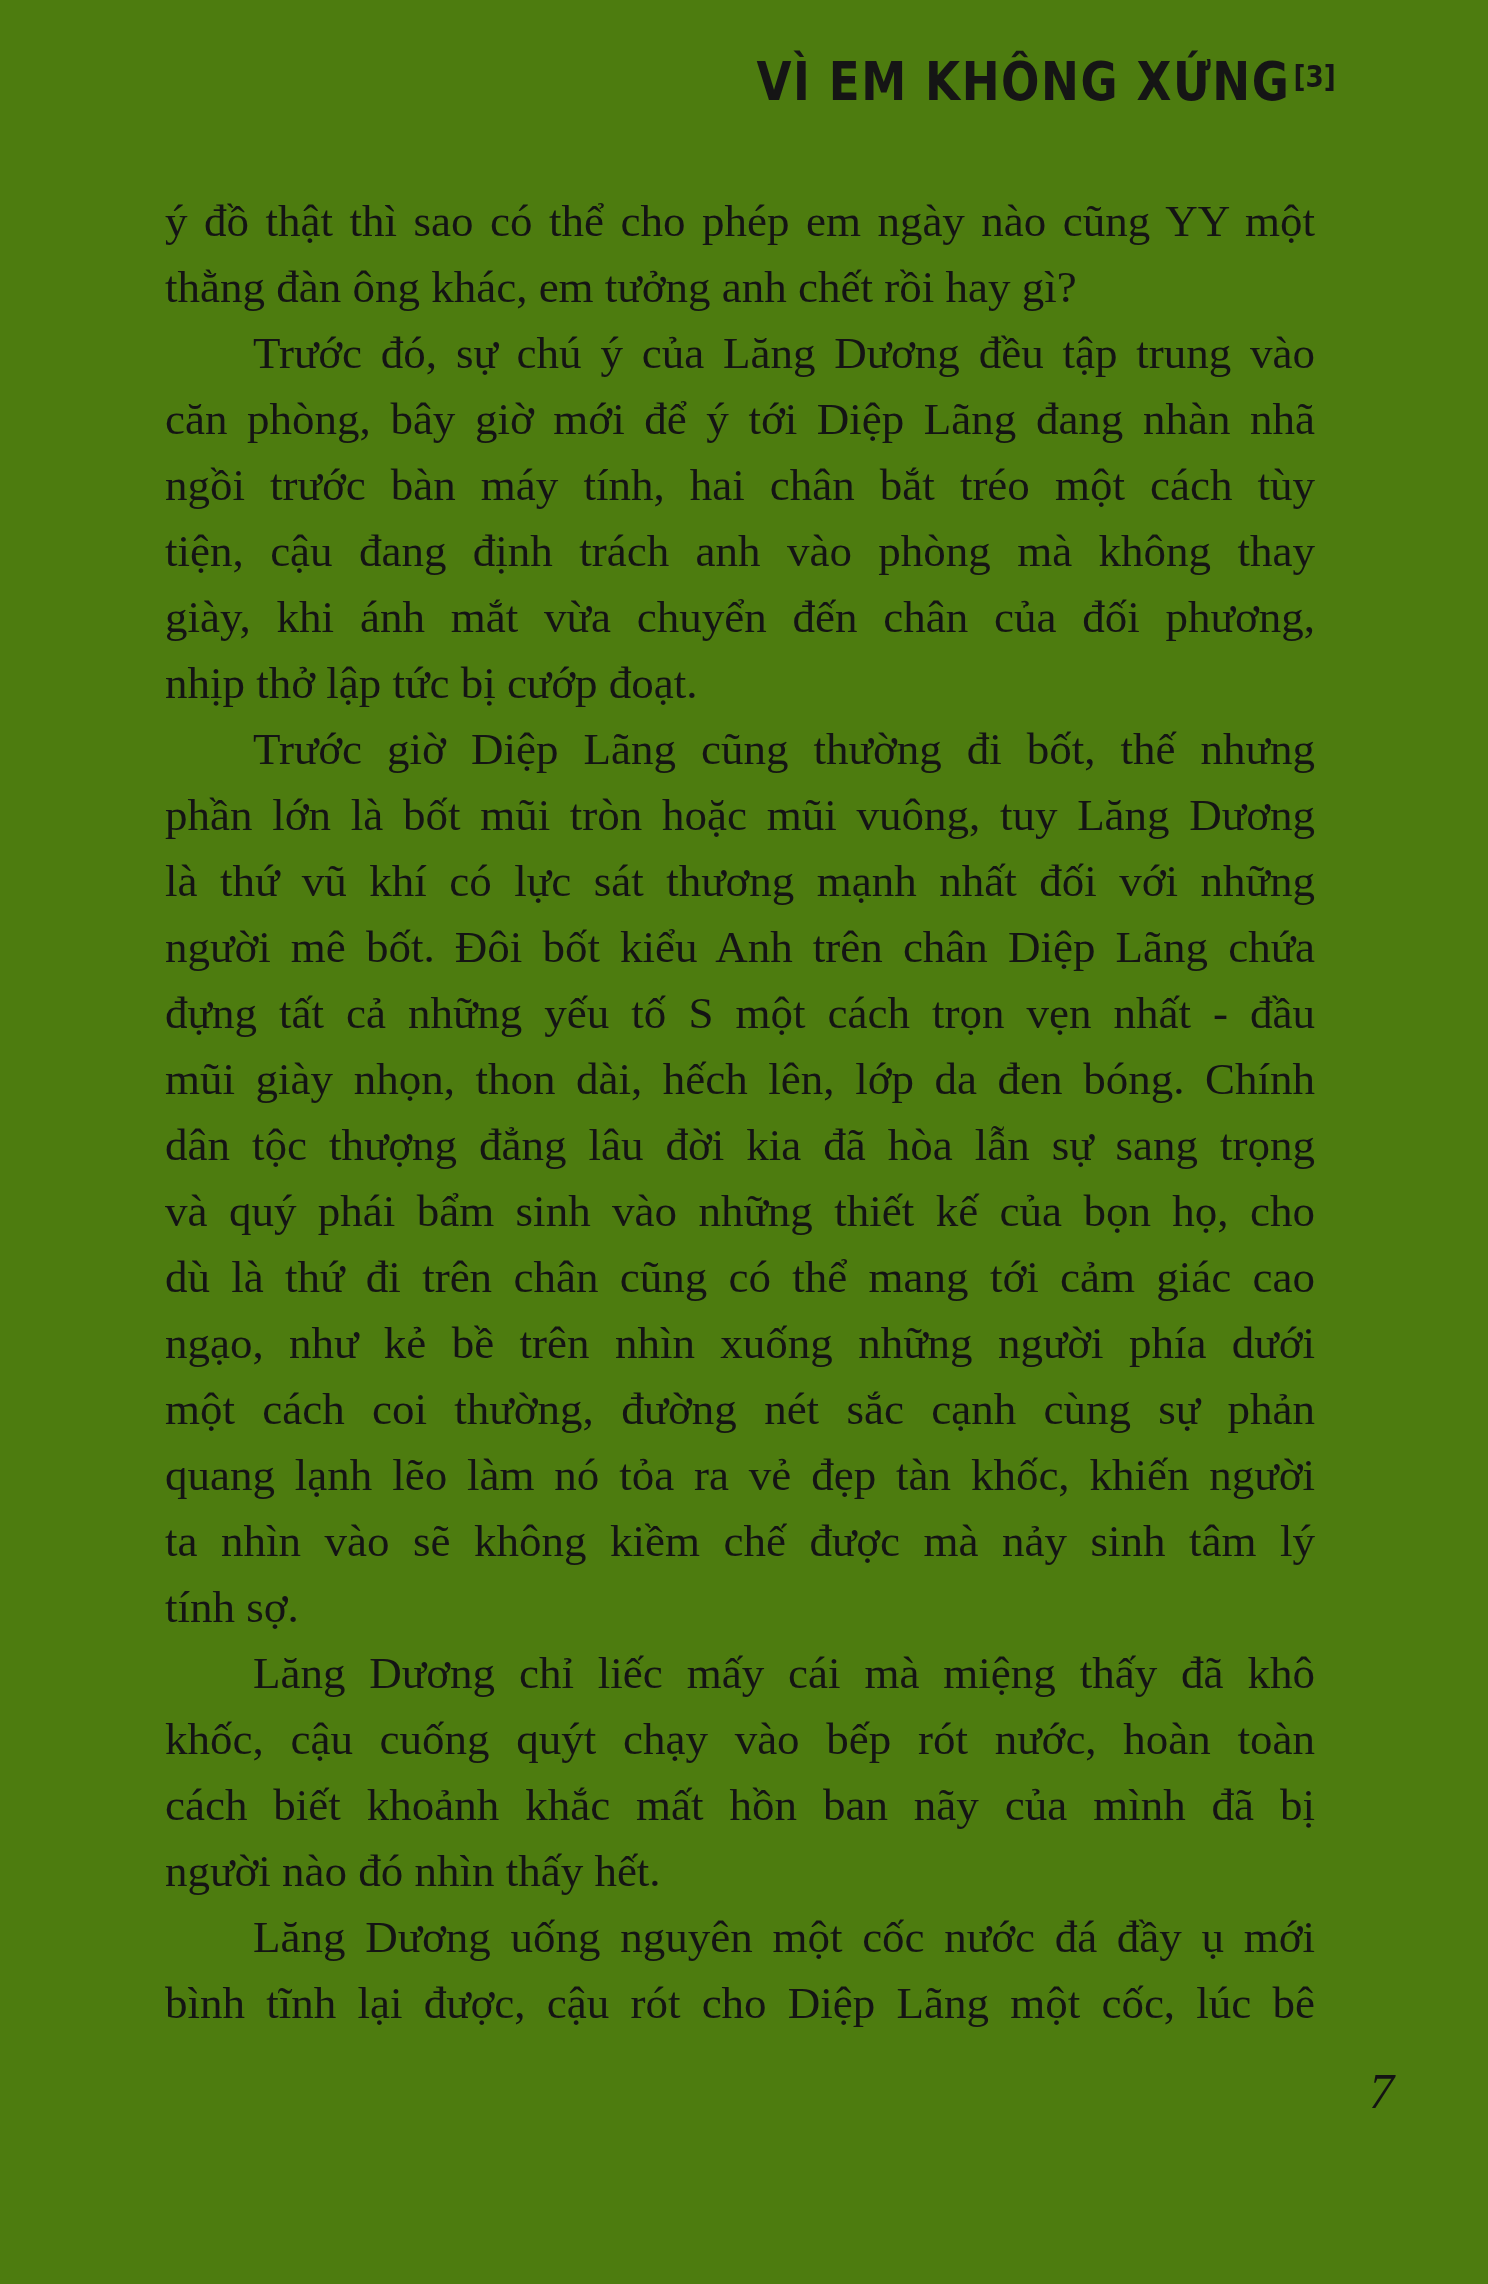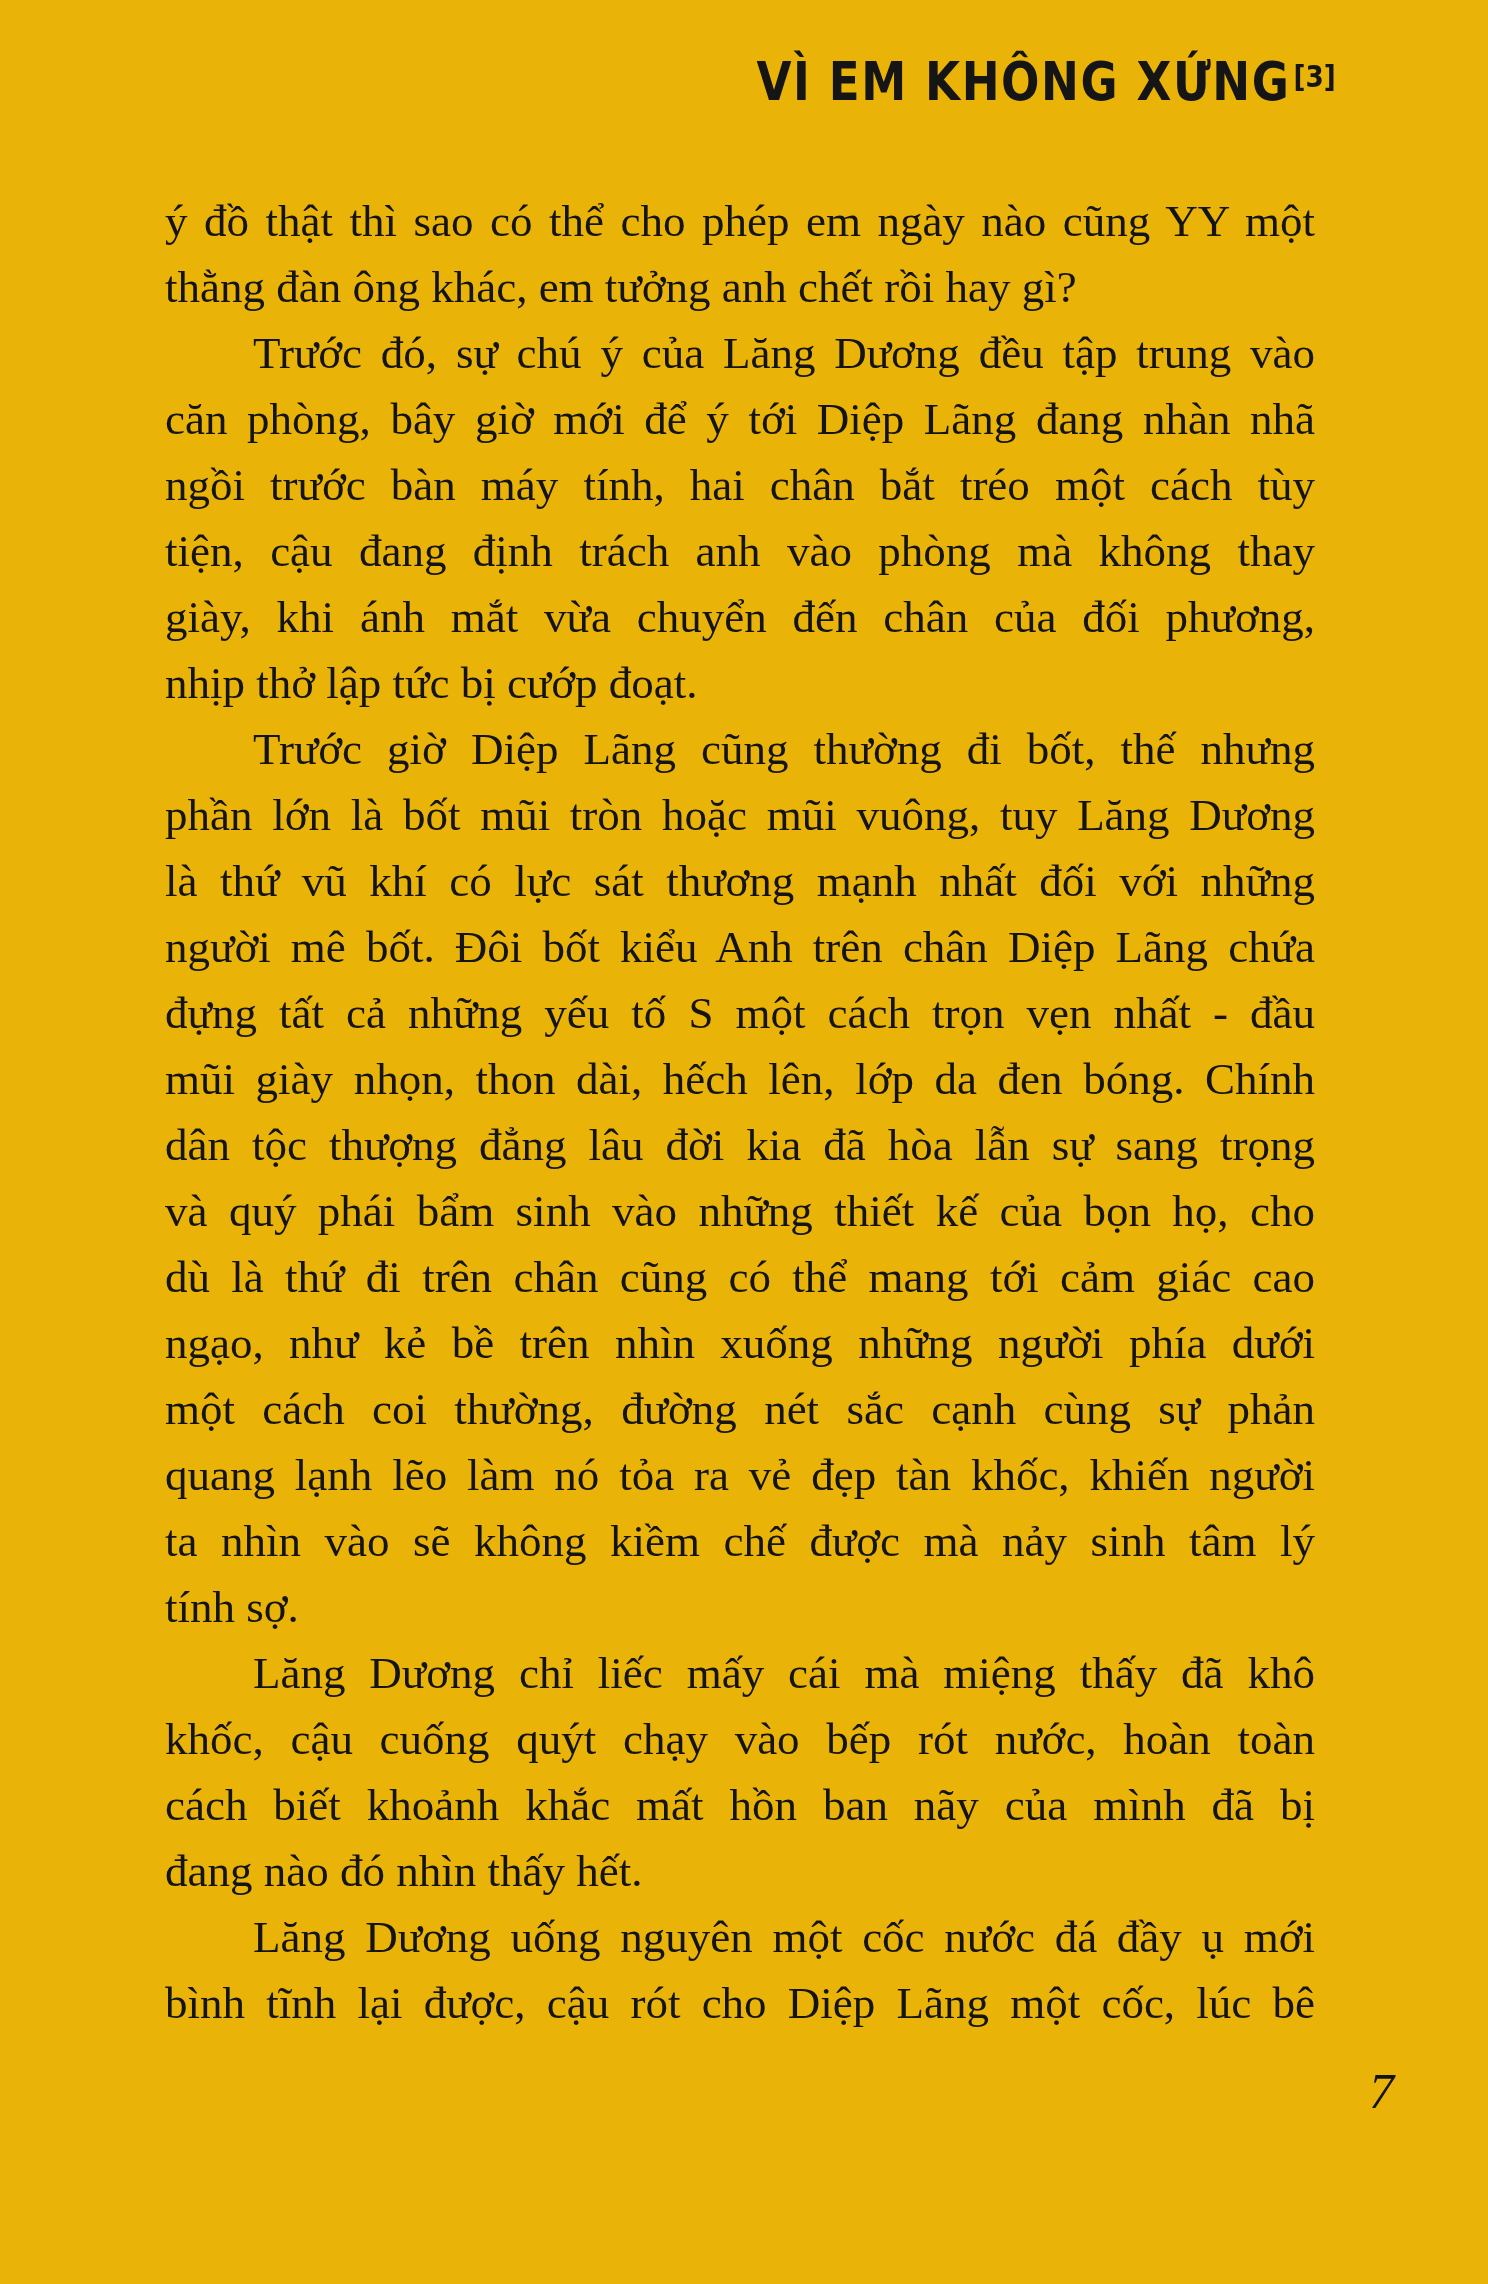--- a/index.html
+++ b/index.html
@@ -4,21 +4,21 @@
 <style>
   html, body {
     margin: 0;
     padding: 0;
     background: #ffffff;
   }
   .page {
     position: relative;
     width: 1488px;
     height: 2284px;
-    background: #eab308;
+    background: #4d7c0f;
     color: #131313;
     overflow: hidden;
   }
   
   .running-head {
     position: absolute;
     top: 50px;
     right: 152px;
     white-space: nowrap;
     font-family: "DejaVu Sans", sans-serif;
@@ -112,21 +112,21 @@
         <div class="line j">ngạo, như kẻ bề trên nhìn xuống những người phía dưới</div>
         <div class="line j">một cách coi thường, đường nét sắc cạnh cùng sự phản</div>
         <div class="line j">quang lạnh lẽo làm nó tỏa ra vẻ đẹp tàn khốc, khiến người</div>
         <div class="line j">ta nhìn vào sẽ không kiềm chế được mà nảy sinh tâm lý</div>
         <div class="line">tính sợ.</div>
       </div>
       <div class="paragraph">
         <div class="line j ind">Lăng Dương chỉ liếc mấy cái mà miệng thấy đã khô</div>
         <div class="line j">khốc, cậu cuống quýt chạy vào bếp rót nước, hoàn toàn</div>
         <div class="line j">cách biết khoảnh khắc mất hồn ban nãy của mình đã bị</div>
-        <div class="line">đang nào đó nhìn thấy hết.</div>
+        <div class="line">người nào đó nhìn thấy hết.</div>
       </div>
       <div class="paragraph">
         <div class="line j ind">Lăng Dương uống nguyên một cốc nước đá đầy ụ mới</div>
         <div class="line j">bình tĩnh lại được, cậu rót cho Diệp Lãng một cốc, lúc bê</div>
       </div>
     </div>
 
   <div class="page-number">7</div>
 
 </div>

